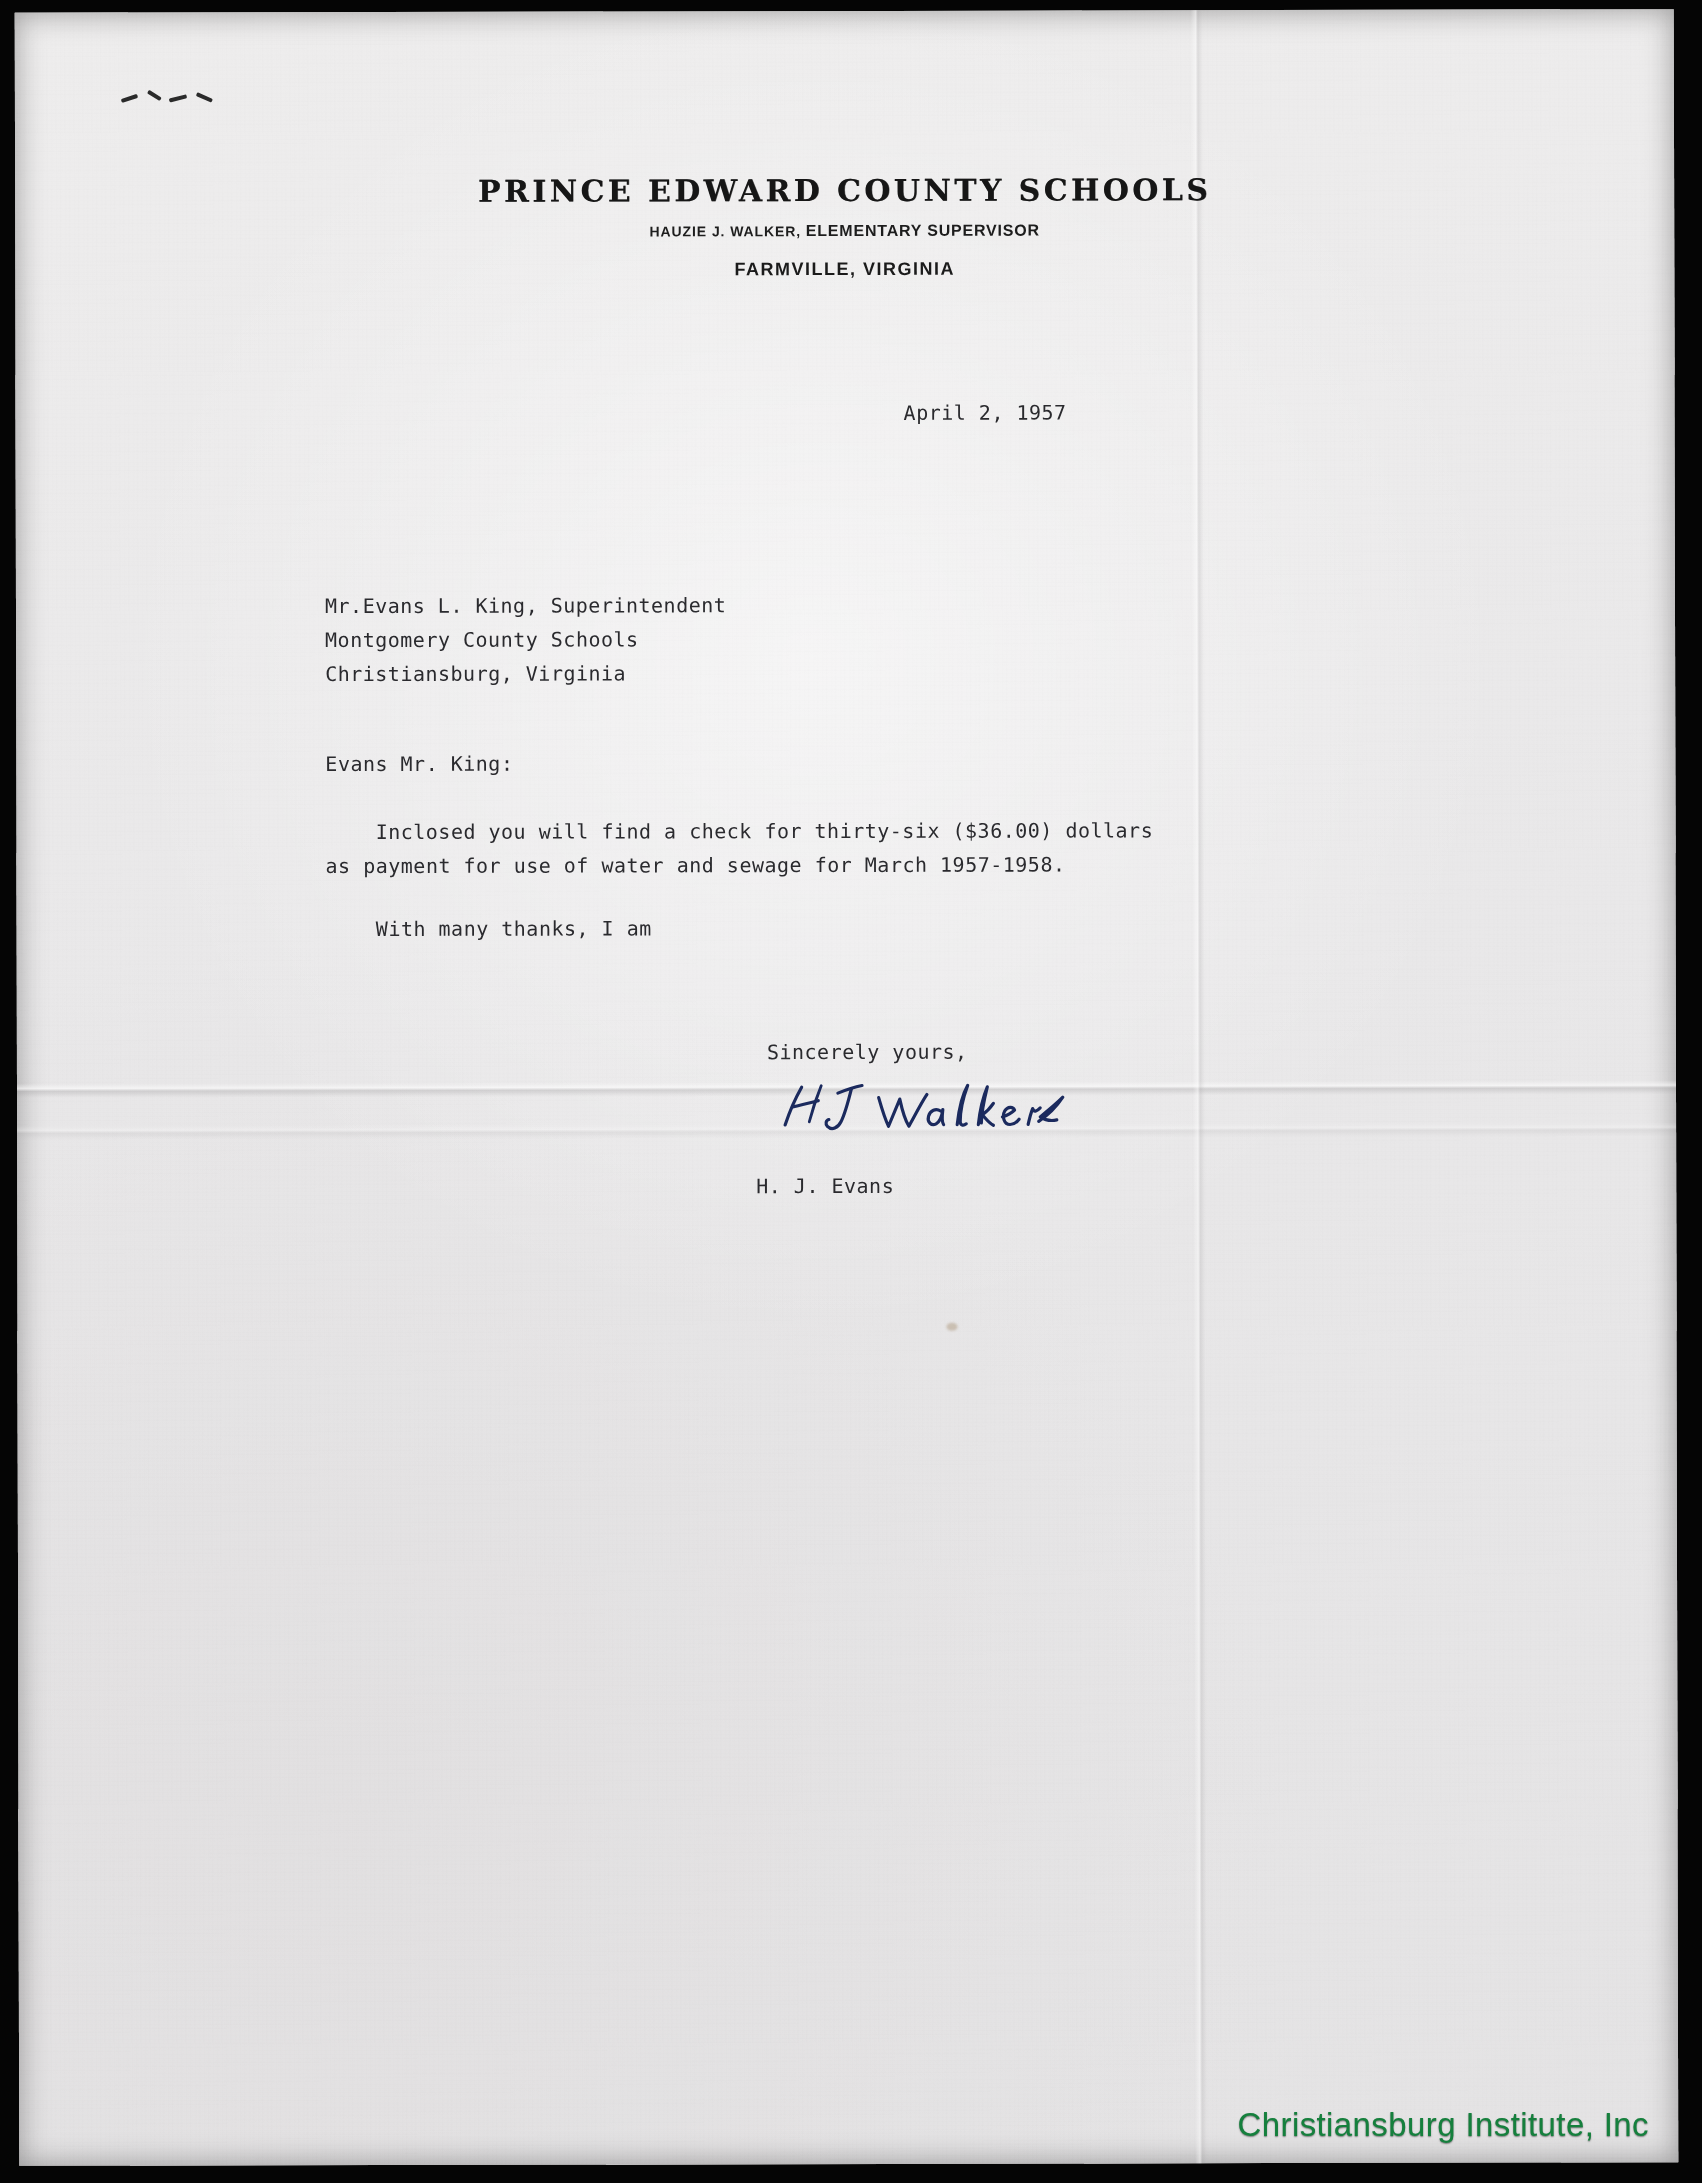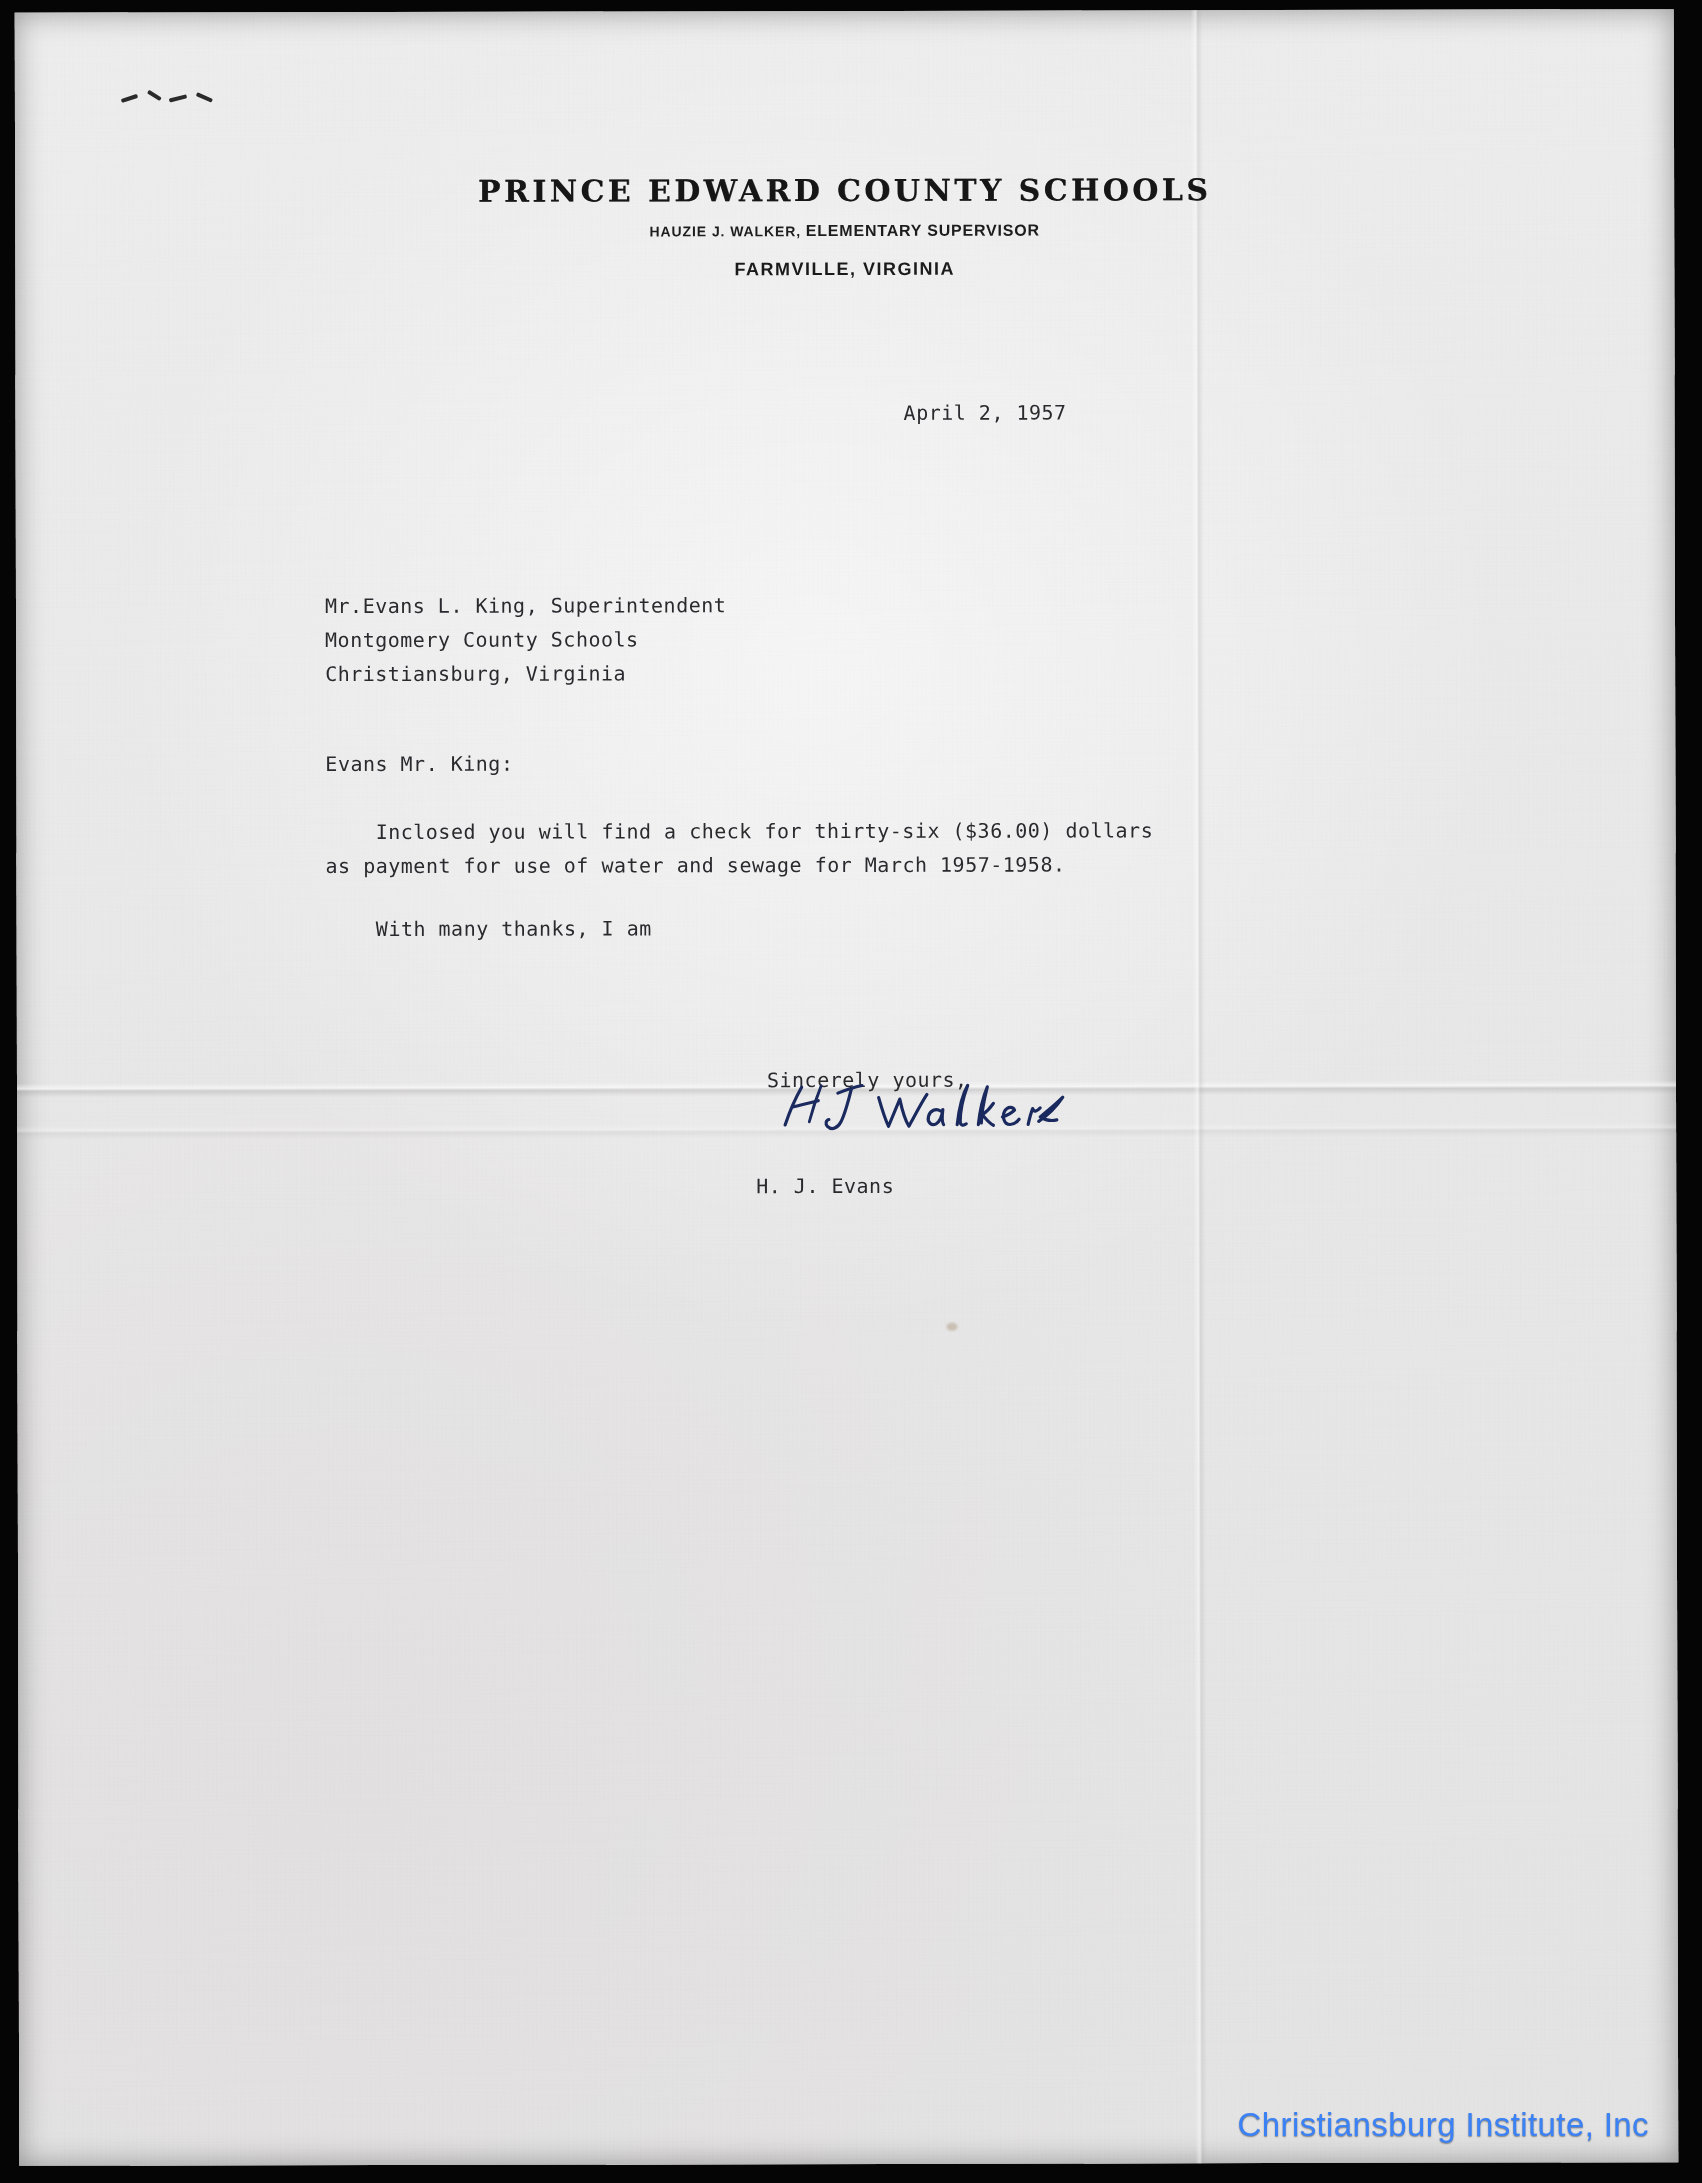--- a/index.html
+++ b/index.html
@@ -161,21 +161,20 @@
   }
   #closing-thanks {
     position: absolute;
     left: 309px;
     top: 900px;
   }
   #closing-sincerely {
     position: absolute;
     left: 750px;
     top: 1024px;
-    margin-top: 28px;
   }
   #signature-name {
     position: absolute;
     left: 739px;
     top: 1158px;
   }
 
   
   #signature {
     position: absolute;
@@ -198,21 +197,21 @@
     filter: blur(0.8px);
   }
 
   
   #credit {
     position: absolute;
     right: 53px;
     bottom: 39px;
     font-family: "Liberation Sans", sans-serif;
     font-size: 33px;
-    color: #3b82f6;
+    color: #15803d;
     letter-spacing: 0.4px;
     text-shadow: 0 0.8px 1.5px rgba(0,0,0,0.45);
   }
 </style>
 </head>
 <body>
 
 <div id="scan-background"></div>
 
 <div id="paper">

